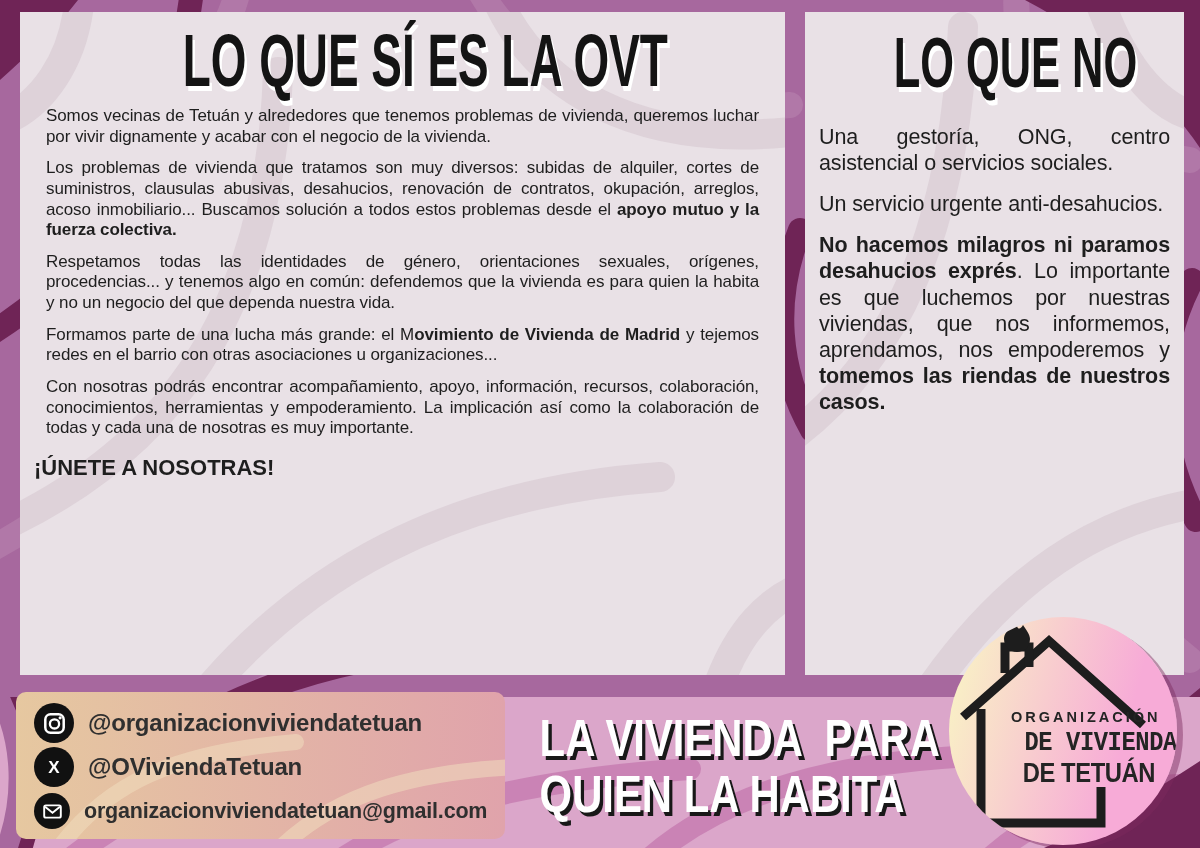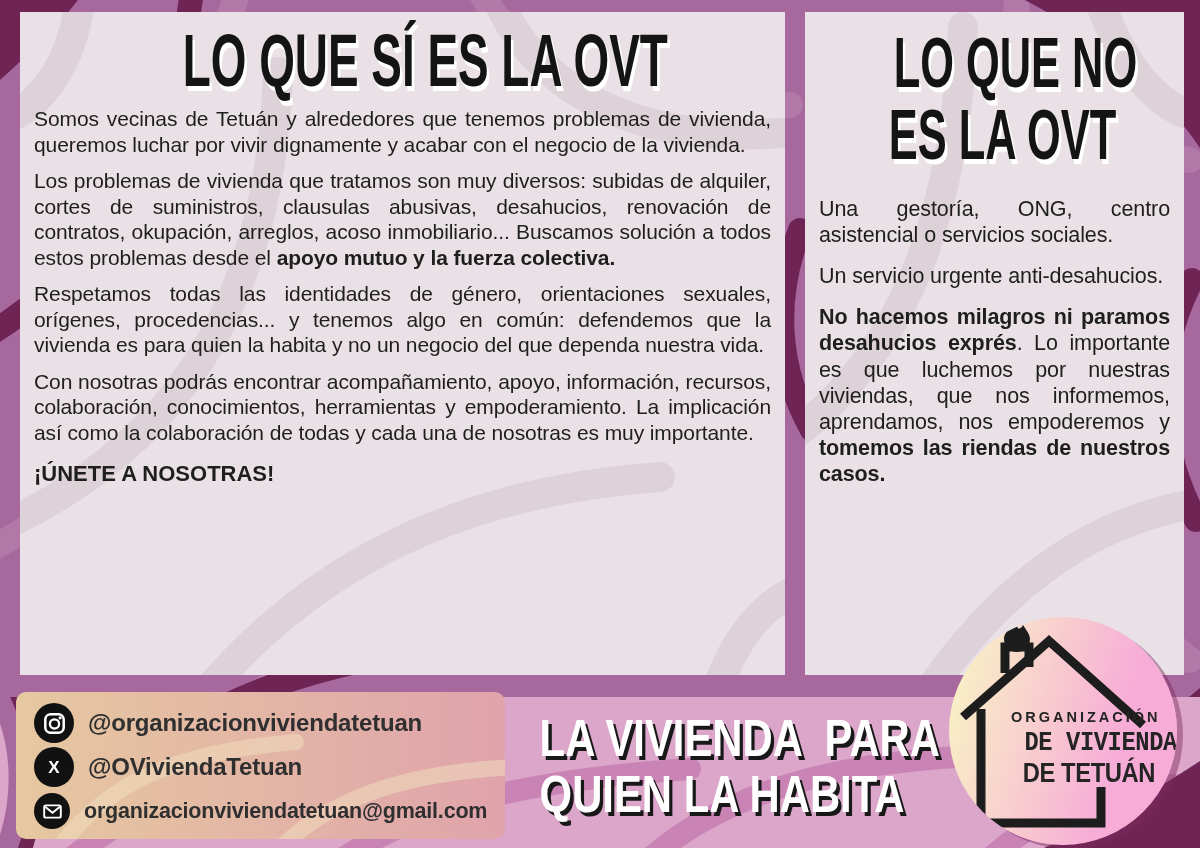--- a/index.html
+++ b/index.html
@@ -31,21 +31,21 @@
   .big-title{text-align:center;font-weight:bold;color:#141414;line-height:1;}
   .condense{
     display:inline-block;transform:scaleX(0.62);transform-origin:50% 50%;
     white-space:nowrap;text-shadow:4px 5px 0 #ffffff;letter-spacing:0;
   }
   #left-title{font-size:74px;margin-top:12px;height:72px;}
   #right-title{font-size:70px;margin-top:16px;}
   #right-title .tl{margin:2px 0;}
 
   .body-text p{
-    margin:0 0 11px;text-align:justify;font-size:21px;line-height:1.215;
+    margin:0 12px 11px;text-align:justify;font-size:17px;line-height:1.215;
     color:var(--ink);letter-spacing:-0.1px;
   }
   #left-panel .body-text{margin-top:10px;}
   #right-panel .body-text{margin-top:26px;}
   #right-panel .body-text p{font-size:21.5px;margin:0 0 15px;}
   .b{font-weight:bold;}
   .cta{font-weight:bold;font-size:22px;margin-top:16px;color:var(--ink);}
 
   #pink-bar{position:absolute;left:0;top:697px;width:1200px;height:151px;}
   .p-str{stroke:var(--pink_stripe);stroke-width:22;fill:none;opacity:.9;stroke-linecap:round;}
@@ -132,36 +132,36 @@
     <path class="pan-str" d="M 60,-20 C 56,50 20,95 -20,110"></path>
   </svg>
   <div class="panel-inner">
     <div class="big-title" id="left-title">
       <span class="condense">LO QUE SÍ ES LA OVT</span>
     </div>
     <div class="body-text">
       <p><span>Somos vecinas de Tetuán y alrededores que tenemos problemas de vivienda, queremos luchar por vivir dignamente y acabar con el negocio de la vivienda.</span></p>
       <p><span>Los problemas de vivienda que tratamos son muy diversos: subidas de alquiler, cortes de suministros, clausulas abusivas, desahucios, renovación de contratos, okupación, arreglos, acoso inmobiliario... Buscamos solución a todos estos problemas desde el </span><span class="b">apoyo mutuo y la fuerza colectiva.</span></p>
       <p><span>Respetamos todas las identidades de género, orientaciones sexuales, orígenes, procedencias... y tenemos algo en común: defendemos que la vivienda es para quien la habita y no un negocio del que dependa nuestra vida.</span></p>
+      <p><span>Formamos parte de una lucha más grande: el M</span><span class="b">ovimiento de Vivienda de Madrid</span><span> y tejemos redes en el barrio con otras asociaciones u organizaciones...</span></p>
       <p><span>Con nosotras podrás encontrar acompañamiento, apoyo, información, recursos, colaboración, conocimientos, herramientas y empoderamiento. La implicación así como la colaboración de todas y cada una de nosotras es muy importante.</span></p>
       <div class="cta">¡ÚNETE A NOSOTRAS!</div>
     </div>
   </div>
 </div>
 
 <div class="panel" id="right-panel">
   <svg class="layer" viewBox="0 0 379 663" aria-hidden="true">
     <path class="pan-str" d="M -20,430 C 90,350 150,220 158,15"></path>
     <path class="pan-str" d="M 110,700 C 200,560 300,505 400,490"></path>
     <path class="pan-str" d="M 290,-25 C 320,70 370,115 420,105"></path>
   </svg>
   <div class="panel-inner">
     <div class="big-title" id="right-title">
       <div class="tl"><span class="condense">LO QUE NO</span></div>
-      <div class="tl"><span class="condense">ES LA OVT</span></div>
     </div>
     <div class="body-text">
       <p><span>Una gestoría, ONG, centro asistencial o servicios sociales.</span></p>
       <p><span>Un servicio urgente anti-desahucios.</span></p>
       <p><span class="b">No hacemos milagros ni paramos desahucios exprés</span><span>. Lo importante es que luchemos por nuestras viviendas, que nos informemos, aprendamos, nos empoderemos y </span><span class="b">tomemos las riendas de nuestros casos.</span></p>
     </div>
   </div>
 </div>
 
 <div id="social-box">

